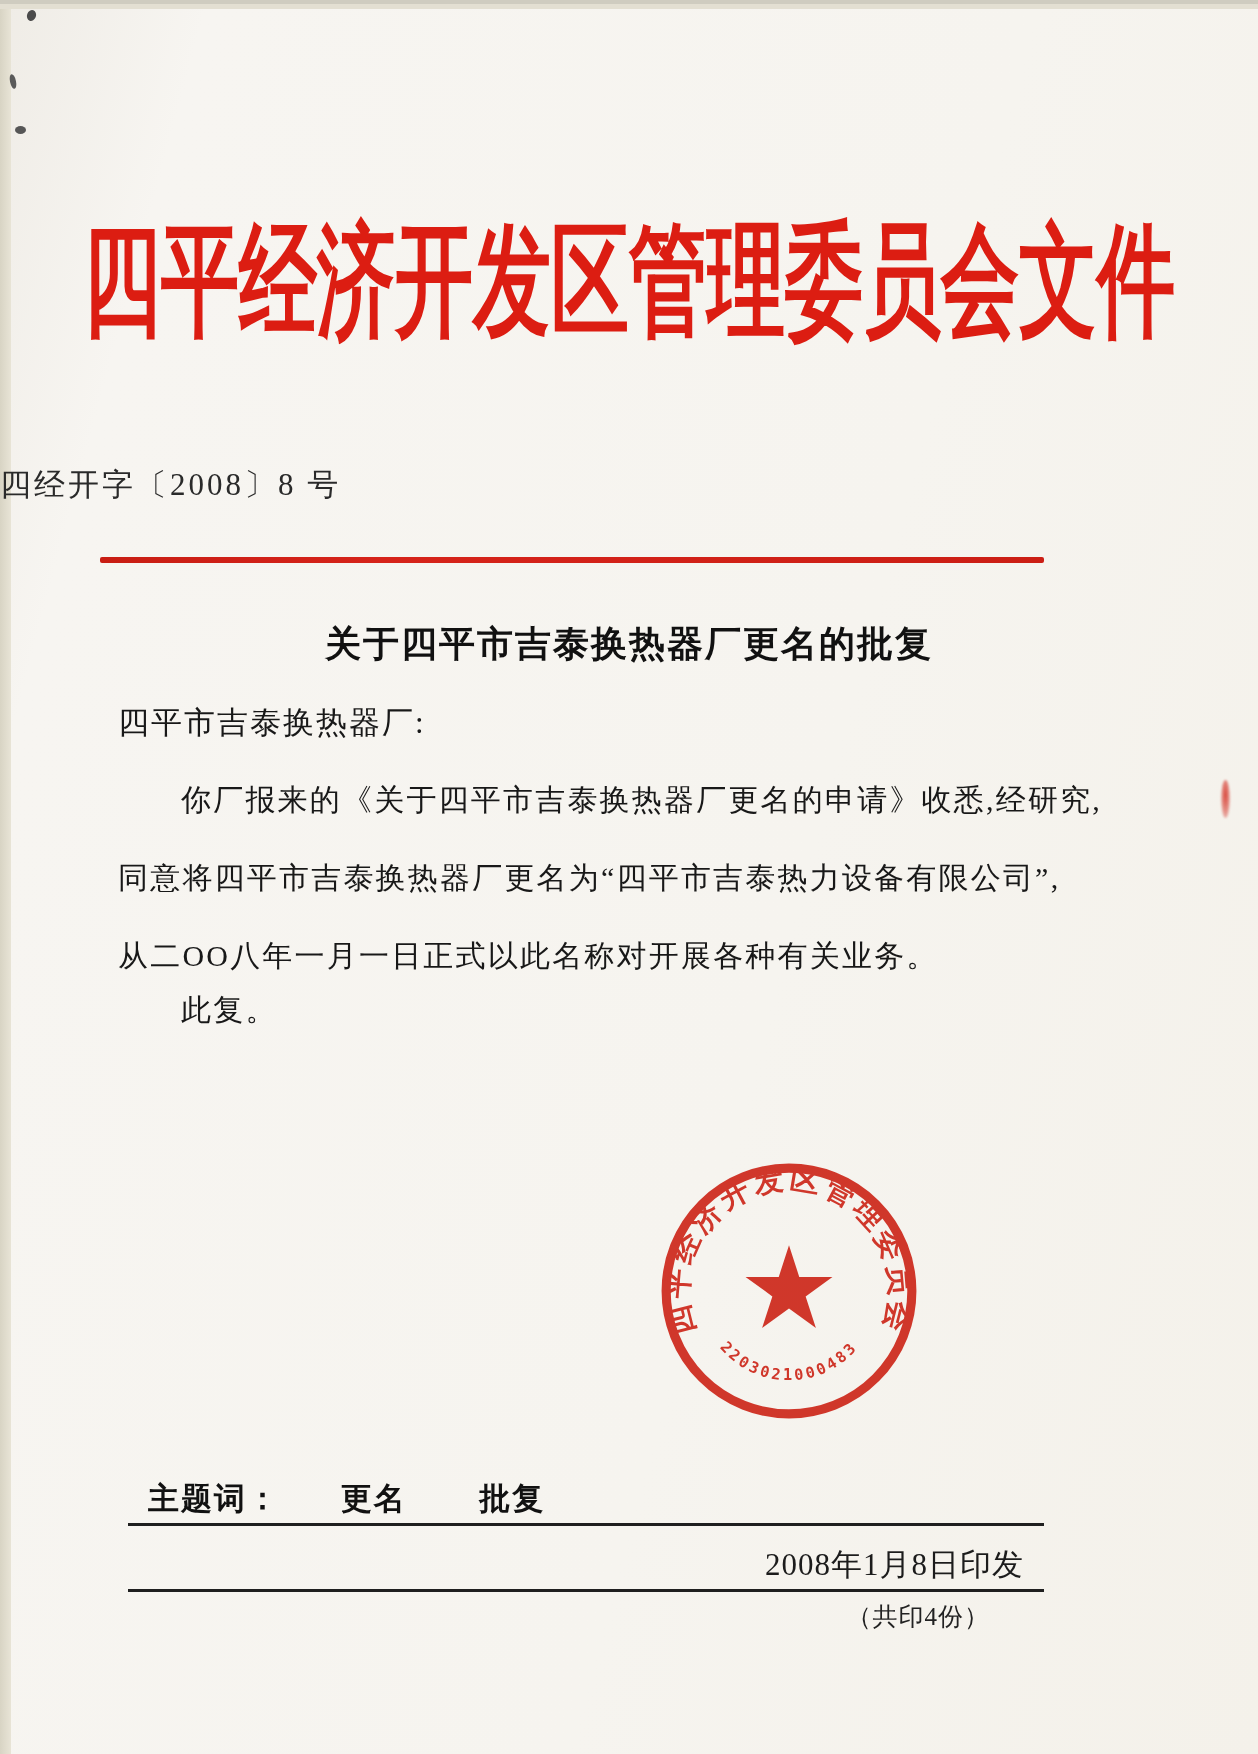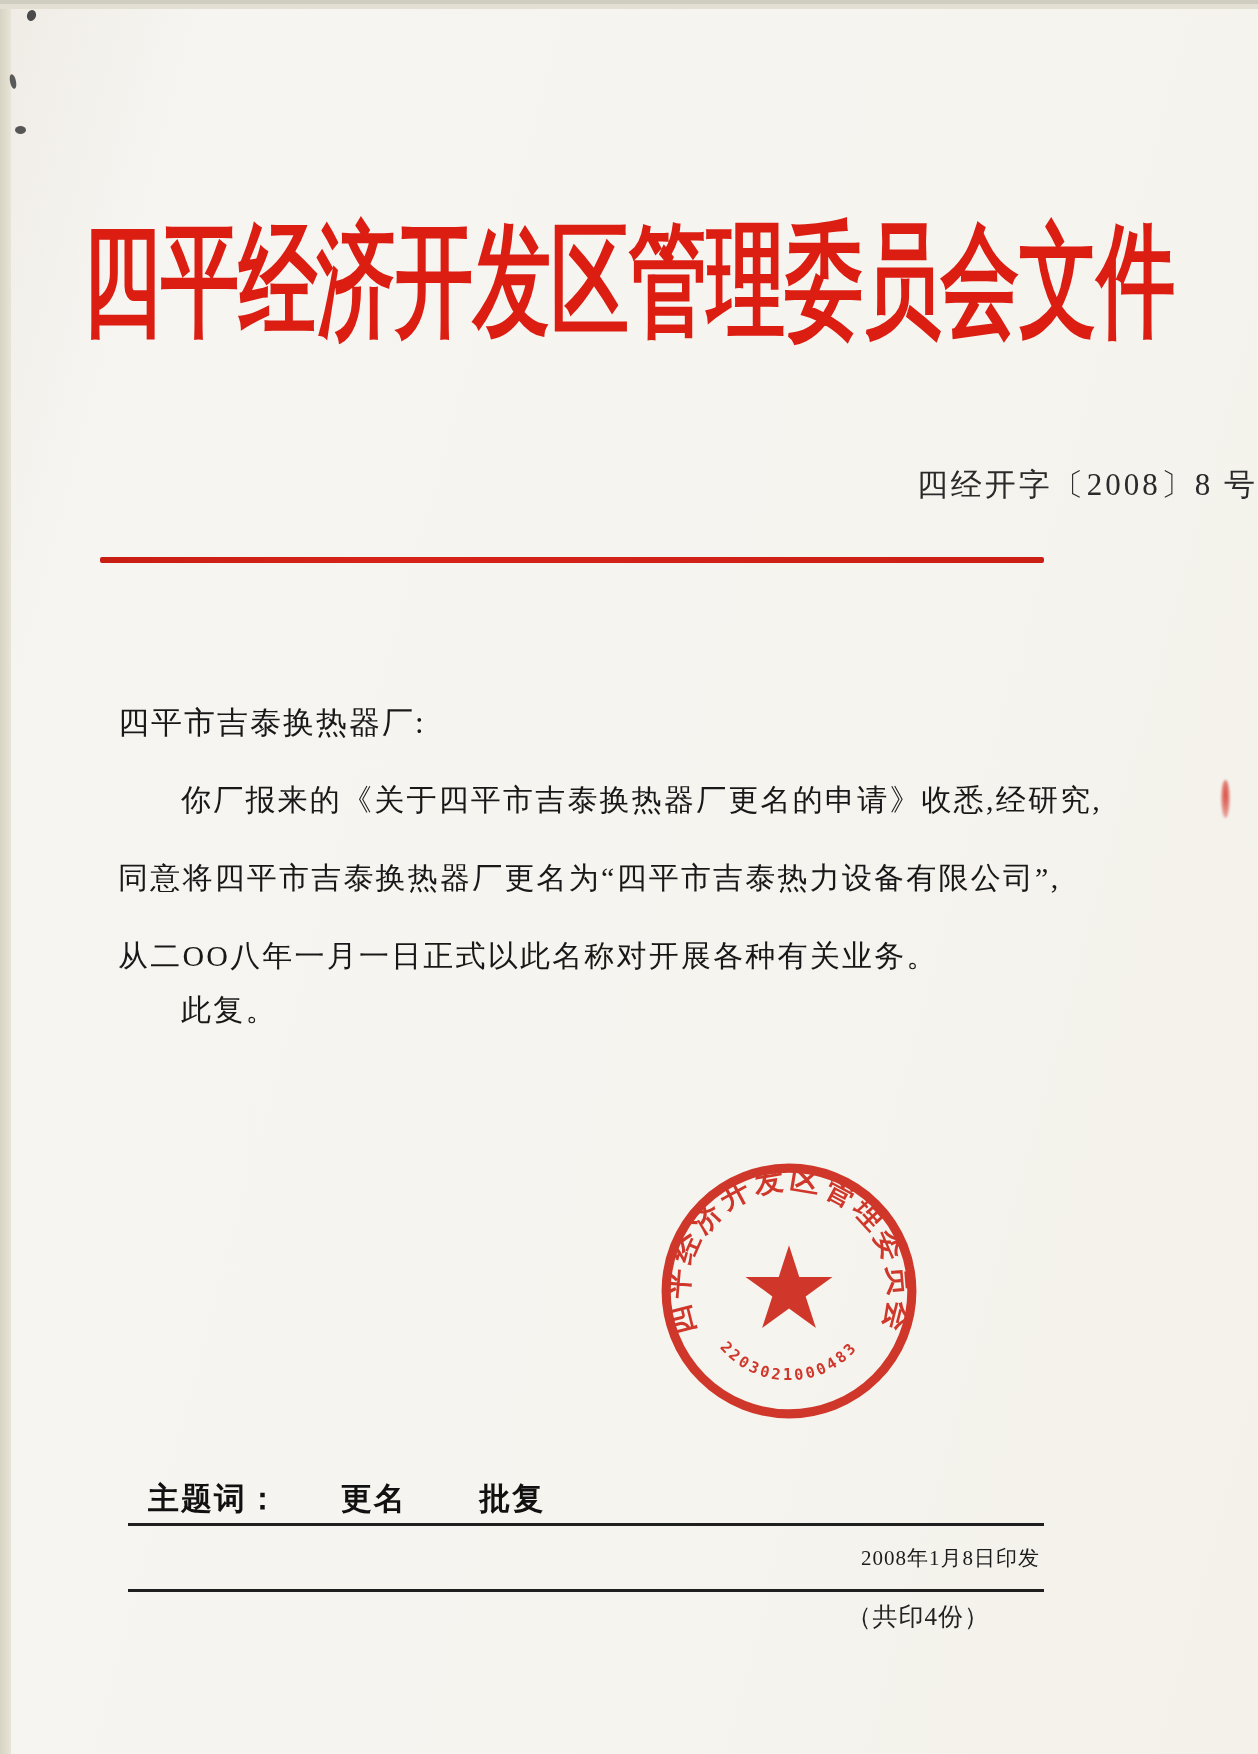--- a/index.html
+++ b/index.html
@@ -27,21 +27,21 @@
     font-weight:900;
     font-size:78px;
     letter-spacing:0px;
     color:#dc1d12;
     transform:scaleY(1.58);
     transform-origin:center top;
     white-space:nowrap;
   }
   .doc-number{
     position:absolute;left:0;top:460px;width:1258px;
-    text-align:right;
+    text-align:left;
     font-size:31px;
     letter-spacing:3px;
     color:#2a2a2a;
   }
   .red-rule{
     position:absolute;left:100px;top:553px;width:944px;height:6px;
     background:linear-gradient(90deg,#c81d13,#d6231a 30%,#cb1e14);
     border-radius:2px;
   }
   .doc-title{
@@ -91,22 +91,22 @@
   .black-rule{
     position:absolute;left:128px;width:916px;height:3px;background:#1f1f1f;
   }
   .rule-a{top:1519px;}
   .rule-b{top:1585px;}
   .footer-office{
     position:absolute;left:148px;top:1540px;
     font-size:31px;letter-spacing:2px;color:#1c1c1c;white-space:nowrap;
   }
   .footer-printdate{
-    position:absolute;right:218px;top:1540px;
-    font-size:21px;letter-spacing:1px;color:#1c1c1c;white-space:nowrap;
+    position:absolute;right:234px;top:1540px;
+    font-size:31px;letter-spacing:1px;color:#1c1c1c;white-space:nowrap;
   }
   .footer-copies{
     position:absolute;right:268px;top:1596px;
     font-size:25px;letter-spacing:1px;color:#222;white-space:nowrap;
   }
   .speck{position:absolute;background:#4b4b4b;border-radius:50%;}
   .speck-1{left:27px;top:6px;width:9px;height:11px;transform:rotate(20deg);}
   .speck-2{left:10px;top:70px;width:6px;height:15px;transform:rotate(-12deg);background:#5a5a5a;}
   .speck-3{left:15px;top:122px;width:11px;height:8px;background:#565656;}
   .red-smudge{
@@ -123,20 +123,21 @@
 
   <div class="scan-edge"></div>
   <div class="scan-edge-top"></div>
 
   <div class="header-title">四平经济开发区管理委员会文件</div>
 
   <div class="doc-number">四经开字〔2008〕8 号</div>
 
   <div class="red-rule"></div>
 
+  <div class="doc-title">关于四平市吉泰换热器厂更名的批复</div>
 
   <div class="body-block">
     <div class="salutation">四平市吉泰换热器厂:</div>
     <div class="body-line line-1 indent">你厂报来的《关于四平市吉泰换热器厂更名的申请》收悉,经研究,</div>
     <div class="body-line line-2">同意将四平市吉泰换热器厂更名为“四平市吉泰热力设备有限公司”,</div>
     <div class="body-line line-3">从二OO八年一月一日正式以此名称对开展各种有关业务。</div>
     <div class="body-line closing indent">此复。</div>
   </div>
 
 

